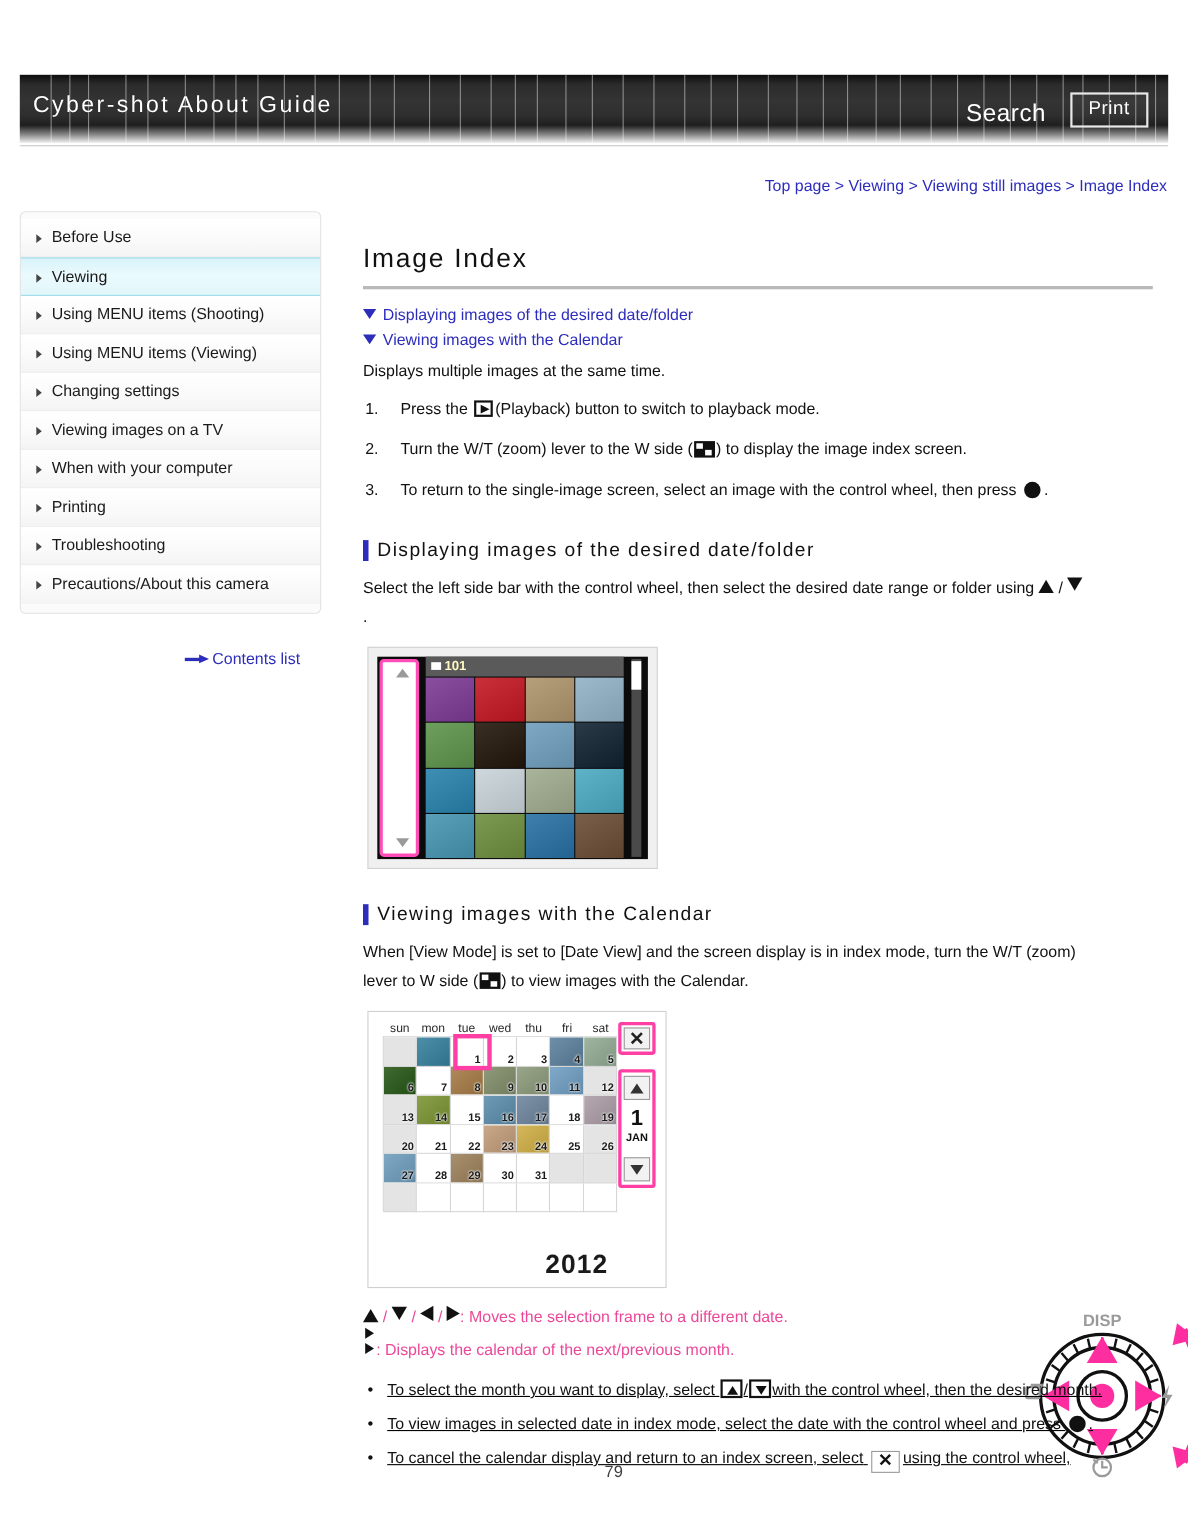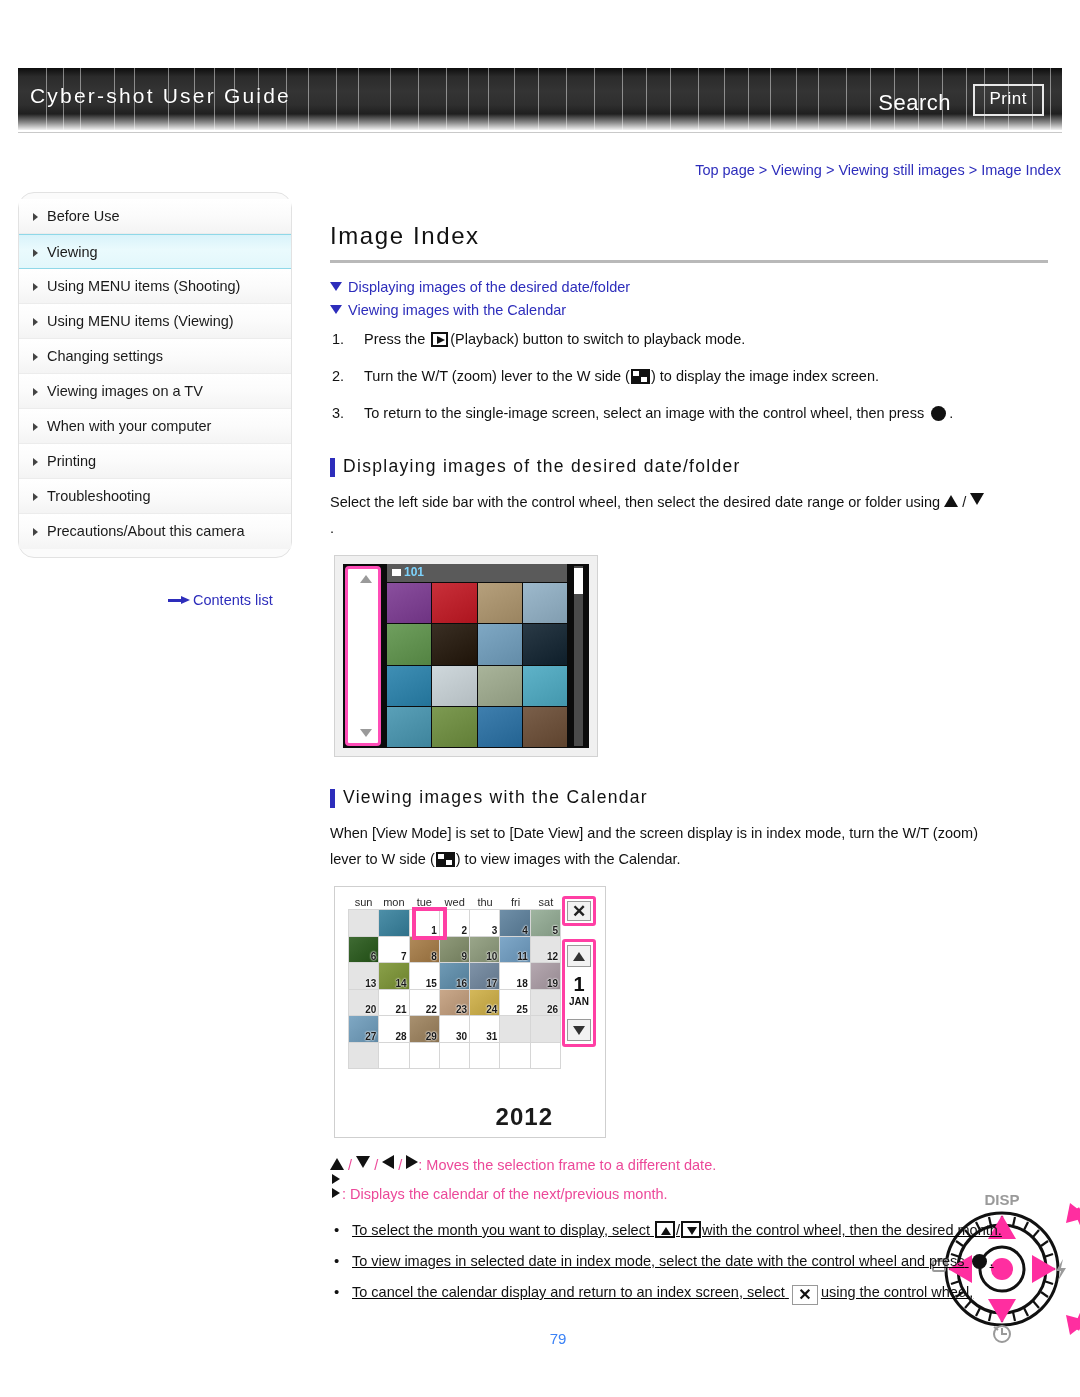--- a/index.html
+++ b/index.html
@@ -47,21 +47,21 @@
     position: absolute; right: 19px; top: 162px;
     font-size: 14.5px; color: #2d2dbb; white-space: nowrap;
   }
   #breadcrumb .crumb { cursor: pointer; }
   #breadcrumb .sep { color: #2d2dbb; }
 
   
   #sidebar {
     position: absolute; left: 18px; top: 192px; width: 274px;
     background: #fbfbfb;
-    border: 1px solid #e2e2e2; border-radius: 16px;
+    border: 1px solid #e2e2e2; border-radius: 5px;
     padding: 6px 0 8px 0;
   }
   .nav-item {
     position: relative; height: 35px; line-height: 35px;
     padding-left: 28px; font-size: 14.5px; color: #1a1a1a;
     border-bottom: 1px solid #ececec;
     background: linear-gradient(to bottom,#ffffff 0%,#fbfbfb 50%,#f4f4f4 100%);
     cursor: pointer; white-space: nowrap;
   }
   .nav-item:last-child { border-bottom: none; }
@@ -171,21 +171,21 @@
   #fig-index {
     position: relative; width: 264px; height: 202px; margin: 14px 0 0 4px;
     background: #f0f0f0; border: 1px solid #d2d2d2;
   }
   #idx-inner { position:absolute; left:8px; top:8px; right:8px; bottom:8px; background:#0b0b0b; }
   #idx-topbar { position:absolute; left:44px; top:0; right:22px; height:18px; background:#5a5a5a; }
   #idx-folder-ico {
     position:absolute; left:5px; top:5px; width:9px; height:7px; background:#fff;
   }
   #idx-folder-txt {
-    position:absolute; left:17px; top:1px; color:#7dd3fc; font-size:12px; font-weight:bold;
+    position:absolute; left:17px; top:1px; color:#fef9c3; font-size:12px; font-weight:bold;
     font-family:"Liberation Sans",sans-serif;
   }
   #idx-sidebar {
     position:absolute; left:2px; top:2px; width:36px; bottom:2px;
     background:#fff; border:3px solid #ff4db8; border-radius:4px;
   }
   #idx-sidebar .sb-up {
     position:absolute; left:12px; top:6px; width:0;height:0;
     border-bottom:8px solid #9a9a9a;border-left:6px solid transparent;border-right:6px solid transparent;
   }
@@ -282,21 +282,21 @@
     line-height:26px; margin-bottom: 5px;
   }
   ul.bullets > li:before {
     content:"•"; position:absolute; left:4px; top:0; color:#111; font-size:15px;
   }
   .legend-line { font-size:14.5px; color:#ec4899; line-height:26px; margin-bottom:2px; }
 
   
   #page-num {
     position:absolute; left:0; top:1330px; width:1080px; text-align:center;
-    font-size:15px; color:#3b82f6;padding-left:36px;
+    font-size:15px; color:#404040;padding-left:36px;
   }
 </style>
 </head>
 <body>
 
 <div id="page">
 
   <div id="header">
     <div id="header-stripes">
         <div class="hstripe" style="left: 28px;"></div>
@@ -335,21 +335,21 @@
         <div class="hstripe" style="left: 852px;"></div>
         <div class="hstripe" style="left: 876px;"></div>
         <div class="hstripe" style="left: 900px;"></div>
         <div class="hstripe" style="left: 924px;"></div>
         <div class="hstripe" style="left: 948px;"></div>
         <div class="hstripe" style="left: 966px;"></div>
         <div class="hstripe" style="left: 990px;"></div>
         <div class="hstripe" style="left: 1014px;"></div>
         <div class="hstripe" style="left: 1032px;"></div>
       </div>
-    <div id="header-title">Cyber-shot User Guide</div>
+    <div id="header-title">Cyber-shot About Guide</div>
     <div id="search-btn">Search</div>
     <div id="print-btn">Print</div>
   </div>
   <div id="header-rule"></div>
 
   <div id="breadcrumb"><span class="crumb">Top page</span><span class="sep"> &gt; </span><span class="crumb">Viewing</span><span class="sep"> &gt; </span><span class="crumb">Viewing still images</span><span class="sep"> &gt; </span><span class="crumb">Image Index</span></div>
 
   <div id="sidebar">
       <div class="nav-item"><span class="tri"></span><span>Before Use</span></div>
       <div class="nav-item active"><span class="tri"></span><span>Viewing</span></div>
@@ -371,20 +371,21 @@
     <h1 id="page-title">Image Index</h1>
     <div id="title-rule"></div>
 
     <div class="anchor-link">
       <span class="dtri"></span><span>Displaying images of the desired date/folder</span>
     </div>
     <div class="anchor-link">
       <span class="dtri"></span><span>Viewing images with the Calendar</span>
     </div>
 
+    <div class="body-text" style="margin-top:6px;">Displays multiple images at the same time.</div>
 
     <ol class="steps">
       <li>
         <span class="num">1.</span><span>Press the</span>
         <span class="ico ico-playback"></span><span>(Playback) button to switch to playback mode.</span>
       </li>
       <li>
         <span class="num">2.</span><span>Turn the W/T (zoom) lever to the W side (</span><span class="ico ico-index"></span><span>) to display the image index screen.</span>
       </li>
       <li>

